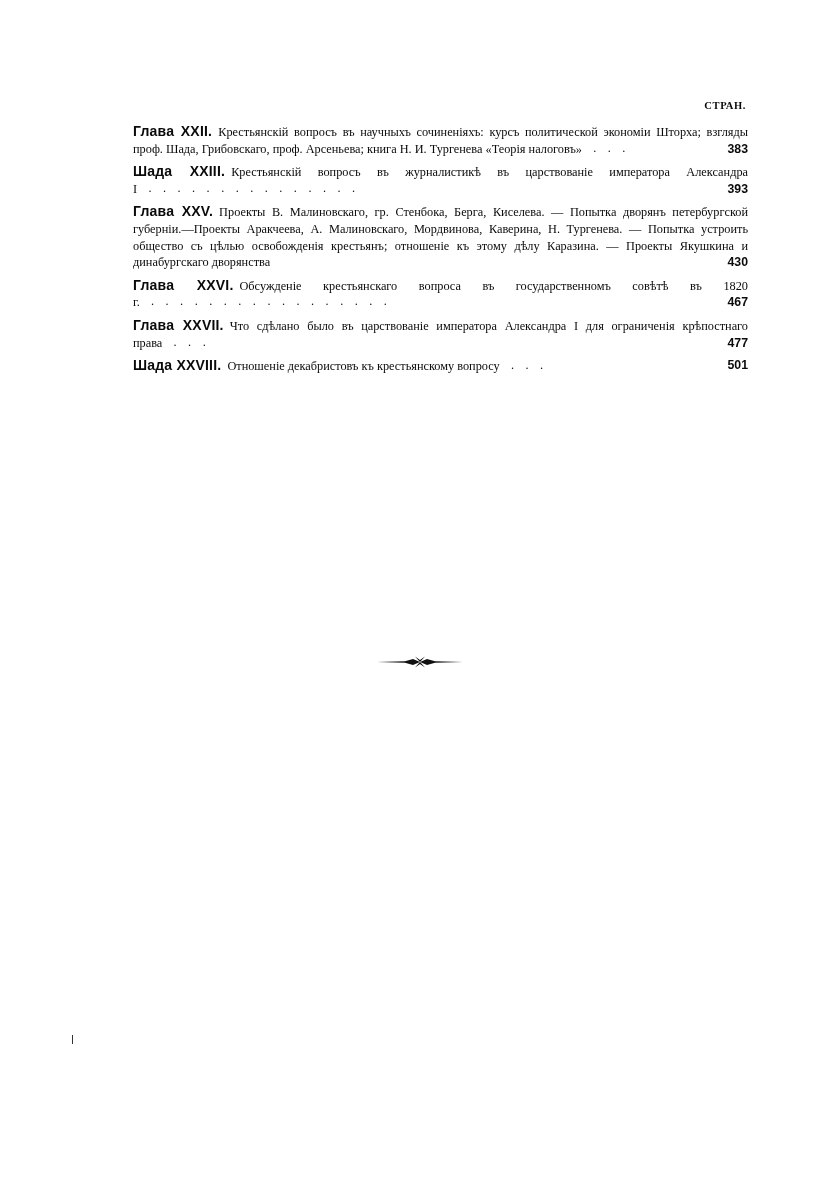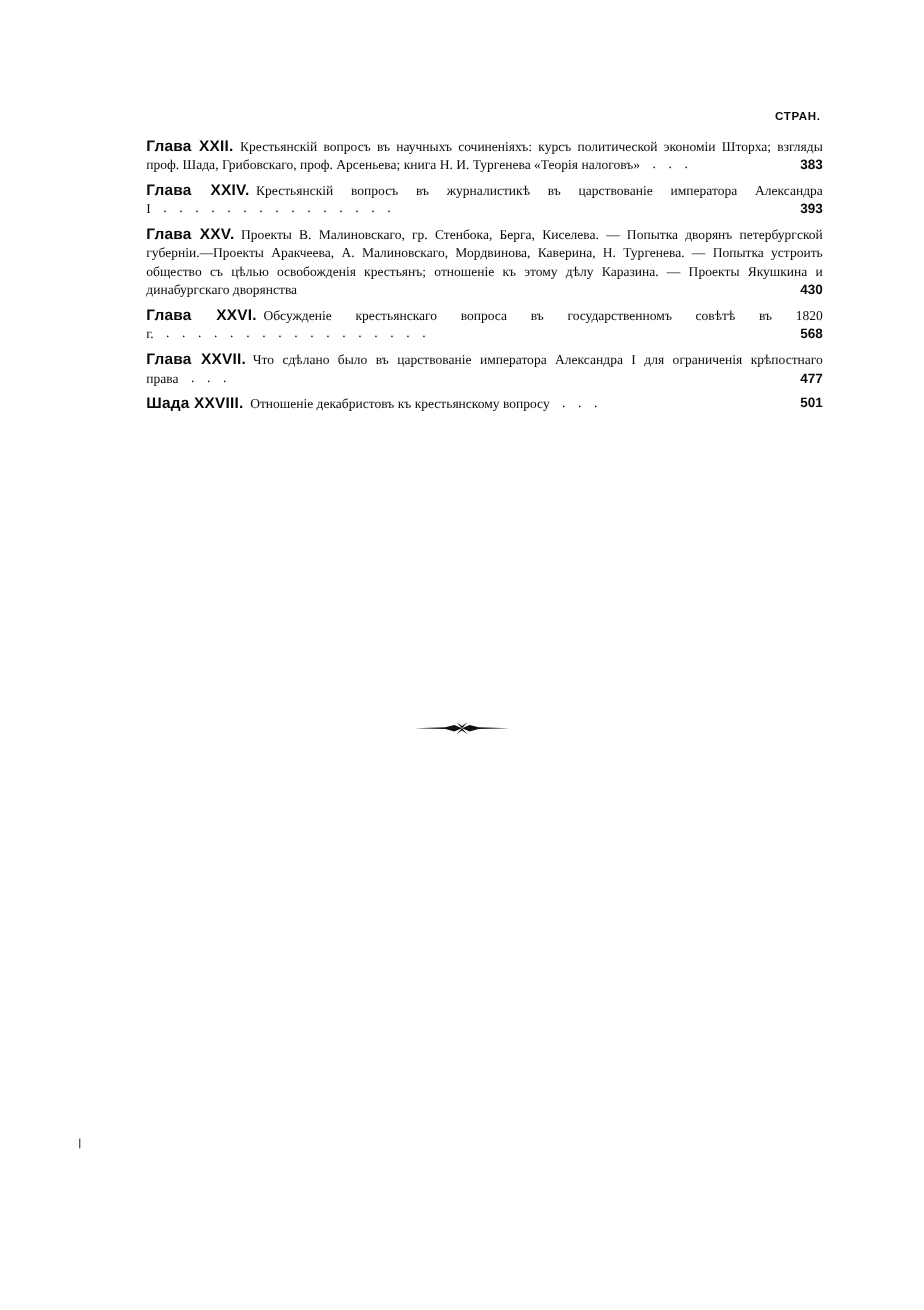--- a/index.html
+++ b/index.html
@@ -22,21 +22,21 @@
     overflow: hidden;
   }
   .toc {
     position: absolute;
     left: 133px;
     top: 100px;
     width: 615px;
   }
   .col-head {
     text-align: right;
-    font-family: Liberation Sans, sans-serif;
+    font-family: Liberation Serif, serif;
     font-weight: bold;
     font-size: 10.5px;
     letter-spacing: 0.6px;
     margin-bottom: 12px;
     padding-right: 2px;
   }
   .chap {
     font-family: "Liberation Sans", sans-serif;
     font-weight: bold;
     font-size: 14px;
@@ -103,34 +103,34 @@
     <div class="col-head">СТРАН.</div>
 
     <div class="entry-block">
       <div class="blk">
         <span class="chap">Глава XXII.</span><span class="txt">Крестьянскiй вопросъ въ научныхъ сочиненiяхъ: курсъ политической экономiи Шторха; взгляды проф. Шада, Грибовскаго, проф. Арсеньева; книга Н. И. Тургенева «Теорiя налоговъ»</span><span class="dots">&nbsp;. . .</span><span class="page-right">383</span>
       </div>
     </div>
 
     <div class="entry-block">
       <div class="blk">
-        <span class="chap">Глава XXIV.</span><span class="txt">Крестьянскiй вопросъ въ журналистикѣ въ царствованiе императора Александра I</span><span class="dots">&nbsp;. . . . . . . . . . . . . . .</span><span class="page-right">393</span>
+        <span class="chap">Шада XXIII.</span><span class="txt">Крестьянскiй вопросъ въ журналистикѣ въ царствованiе императора Александра I</span><span class="dots">&nbsp;. . . . . . . . . . . . . . .</span><span class="page-right">393</span>
       </div>
     </div>
 
 
     <div class="entry-block">
       <div class="blk">
         <span class="chap">Глава XXV.</span><span class="txt">Проекты В. Малиновскаго, гр. Стенбока, Берга, Киселева. — Попытка дворянъ петербургской губернiи.—Проекты Аракчеева, А. Малиновскаго, Мордвинова, Каверина, Н. Тургенева. — Попытка устроить общество съ цѣлью освобожденiя крестьянъ; отношенiе къ этому дѣлу Каразина. — Проекты Якушкина и динабургскаго дворянства</span><span class="page-right" style="bottom:0;">430</span>
       </div>
     </div>
 
     <div class="entry-block">
       <div class="blk">
-        <span class="chap">Глава XXVI.</span><span class="txt">Обсужденiе крестьянскаго вопроса въ государственномъ совѣтѣ въ 1820 г.</span><span class="dots">&nbsp;. . . . . . . . . . . . . . . . .</span><span class="page-right">568</span>
+        <span class="chap">Глава XXVI.</span><span class="txt">Обсужденiе крестьянскаго вопроса въ государственномъ совѣтѣ въ 1820 г.</span><span class="dots">&nbsp;. . . . . . . . . . . . . . . . .</span><span class="page-right">467</span>
       </div>
     </div>
 
     <div class="entry-block">
       <div class="blk">
         <span class="chap">Глава XXVII.</span><span class="txt">Что сдѣлано было въ царствованiе императора Александра I для ограниченiя крѣпостнаго права</span><span class="dots">&nbsp;. . .</span><span class="page-right">477</span>
       </div>
     </div>
 
     <div class="entry-block">

